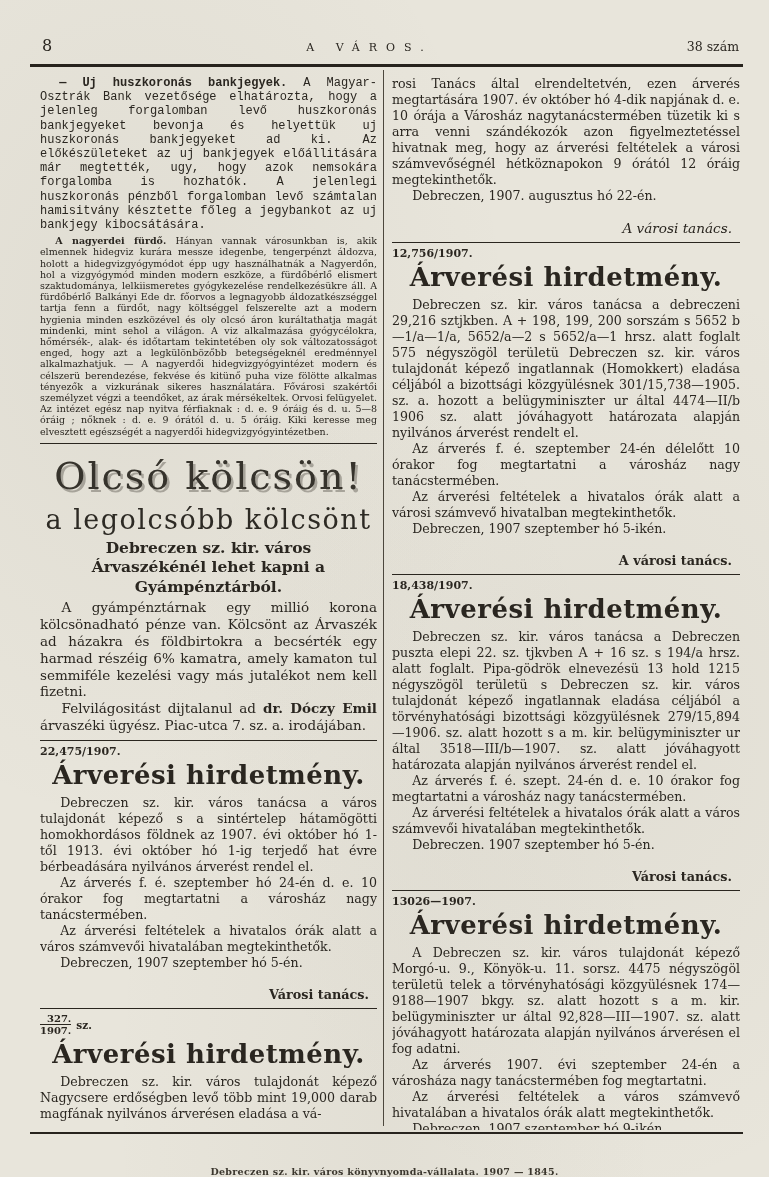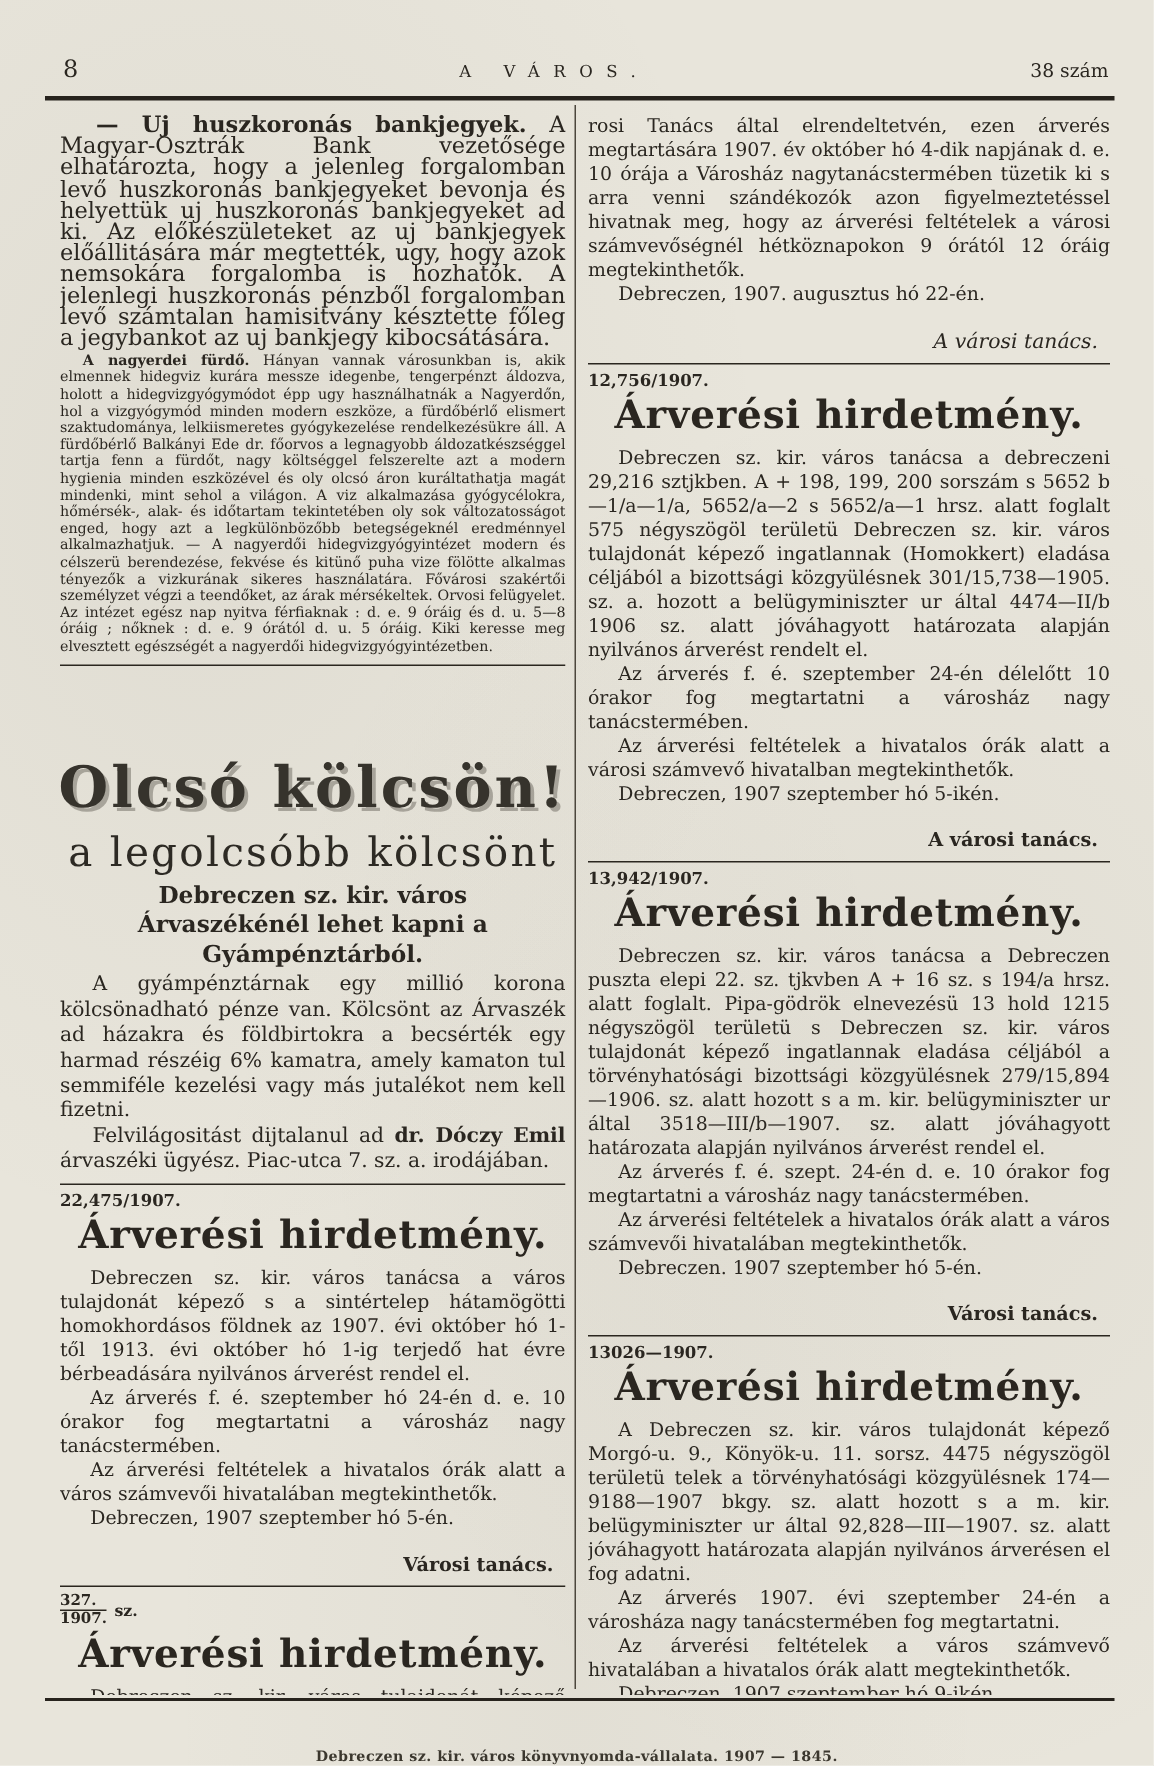--- a/index.html
+++ b/index.html
@@ -24,41 +24,41 @@
   
   .col{position:absolute;top:76px;height:1054px;overflow:hidden;}
   .col-left{left:40px;width:337px;}
   .col-right{left:392px;width:348px;}
   .col-divider{position:absolute;top:70px;left:383px;width:1px;height:1056px;background:#4c473d;}
   p{margin:0;}
   .justify{text-align:justify;}
   .indent{text-indent:1.6em;}
   .bold{font-weight:bold;}
   
-  .news{font-size:15px;line-height:14.2px;}
+  .news{font-size:12px;line-height:14.2px;font-family:Liberation Mono, monospace;}
   .petit{font-size:9.5px;line-height:11.2px;margin-top:3px;}
   .rule{border:none;border-top:1.6px solid #2a261f;margin:6px 0 4px 0;}
   
   .ad-headline-row{display:flex;align-items:center;justify-content:center;gap:10px;margin:10px 0 6px 0;}
-  .ad-headline{font-size:38px;font-weight:bold;letter-spacing:2px;color:#36332c;
-    text-shadow:2.5px 2.5px 0 rgba(70,66,58,0.38);white-space:nowrap;margin-top:48px;}
+  .ad-headline{font-size:38px;font-weight:normal;letter-spacing:2px;color:#36332c;
+    text-shadow:2.5px 2.5px 0 rgba(70,66,58,0.38);white-space:nowrap;}
   .ad-intro{font-size:13.5px;line-height:16.8px;}
   .ad-display-row{display:flex;align-items:center;justify-content:center;gap:14px;margin:5px 0 3px 0;}
   .ad-display{font-size:27px;letter-spacing:1.5px;color:#2d2a24;white-space:nowrap;}
   .ad-subhead{font-size:15.5px;line-height:19.5px;font-weight:bold;text-align:center;margin:2px 6px 3px 6px;}
   .ad-body{font-size:13.5px;line-height:16.8px;}
   
   .ref{font-size:11px;font-weight:bold;margin-top:2px;}
   .auction-title{font-size:26px;font-weight:bold;text-align:center;margin:2px 0 5px 0;letter-spacing:0.5px;}
   .auction{font-size:12.6px;line-height:16px;}
   .signature{text-align:right;font-weight:bold;font-size:12.8px;padding-right:8px;margin-top:16px;}
   .signature.ital{font-style:italic;font-weight:normal;font-size:13.6px;}
   
   .frac-row{display:flex;align-items:center;gap:5px;margin-top:2px;}
-  .frac{display:inline-flex;flex-direction:column;text-align:left;font-size:10px;font-weight:bold;line-height:1.15;}
+  .frac{display:inline-flex;flex-direction:column;text-align:right;font-size:10px;font-weight:bold;line-height:1.15;}
   .frac .frac-bottom{border-top:1px solid #2a261f;}
   .frac-suffix{font-size:10.5px;font-weight:bold;}
   
   .footer-rule{position:absolute;left:30px;right:26px;top:1132px;height:1.5px;background:#27231d;}
   .imprint{position:absolute;top:1166px;left:0;right:0;text-align:center;font-size:9.5px;font-weight:bold;color:#3b372e;letter-spacing:0.3px;}
 </style>
 </head>
 <body>
 
 <div class="page">
@@ -138,21 +138,21 @@
       <p class="auction justify indent">Debreczen sz. kir. város tanácsa a debreczeni 29,216 sztjkben. A + 198, 199, 200 sorszám s 5652 b—1/a—1/a, 5652/a—2 s 5652/a—1 hrsz. alatt foglalt 575 négyszögöl területü Debreczen sz. kir. város tulajdonát képező ingatlannak (Homokkert) eladása céljából a bizottsági közgyülésnek 301/15,738—1905. sz. a. hozott a belügyminiszter ur által 4474—II/b 1906 sz. alatt jóváhagyott határozata alapján nyilvános árverést rendelt el.</p>
       <p class="auction justify indent">Az árverés f. é. szeptember 24-én délelőtt 10 órakor fog megtartatni a városház nagy tanácstermében.</p>
       <p class="auction justify indent">Az árverési feltételek a hivatalos órák alatt a városi számvevő hivatalban megtekinthetők.</p>
       <p class="auction indent">Debreczen, 1907 szeptember hó 5-ikén.</p>
       <p class="signature">A városi tanács.</p>
     </section>
 
     <hr class="rule">
 
     <section>
-      <div class="ref">13,942/1907.</div>
+      <div class="ref">18,438/1907.</div>
       <h2 class="auction-title">Árverési hirdetmény.</h2>
       <p class="auction justify indent">Debreczen sz. kir. város tanácsa a Debreczen puszta elepi 22. sz. tjkvben A + 16 sz. s 194/a hrsz. alatt foglalt. Pipa-gödrök elnevezésü 13 hold 1215 négyszögöl területü s Debreczen sz. kir. város tulajdonát képező ingatlannak eladása céljából a törvényhatósági bizottsági közgyülésnek 279/15,894—1906. sz. alatt hozott s a m. kir. belügyminiszter ur által 3518—III/b—1907. sz. alatt jóváhagyott határozata alapján nyilvános árverést rendel el.</p>
       <p class="auction justify indent">Az árverés f. é. szept. 24-én d. e. 10 órakor fog megtartatni a városház nagy tanácstermében.</p>
       <p class="auction justify indent">Az árverési feltételek a hivatalos órák alatt a város számvevői hivatalában megtekinthetők.</p>
       <p class="auction indent">Debreczen. 1907 szeptember hó 5-én.</p>
       <p class="signature">Városi tanács.</p>
     </section>
 
     <hr class="rule">
 

